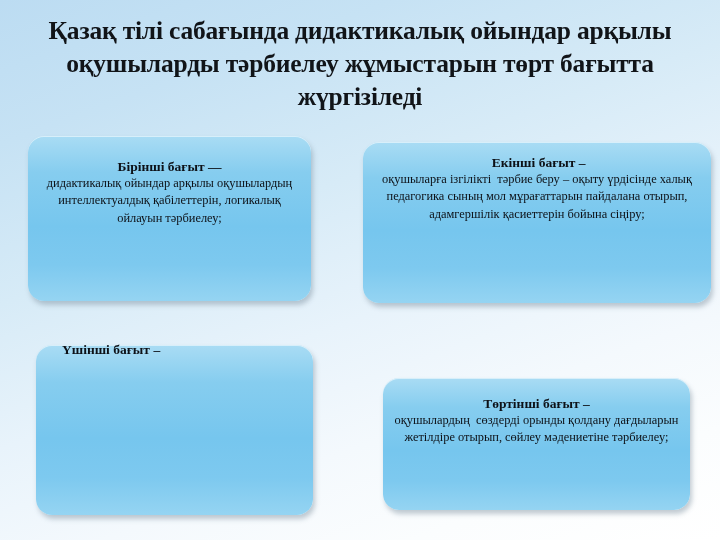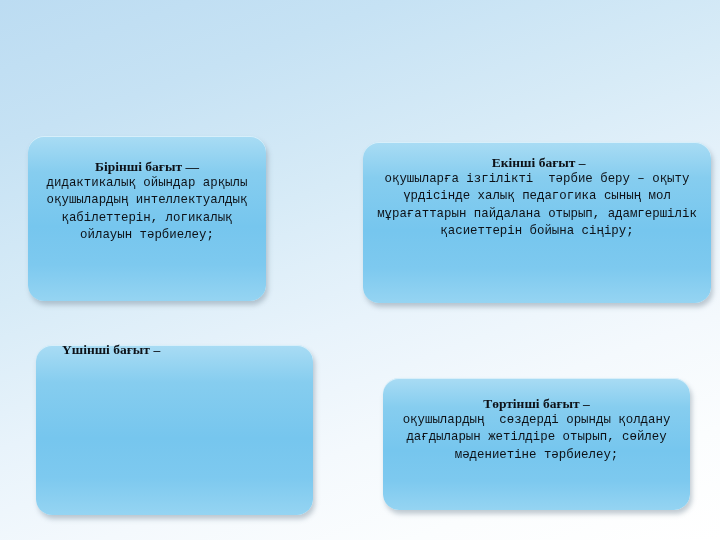--- a/index.html
+++ b/index.html
@@ -72,28 +72,28 @@
 
   .heading {
     font-family: "Liberation Serif", "DejaVu Serif", serif;
     font-weight: bold;
     font-size: 13.5px;
     line-height: 17px;
     white-space: pre;
   }
 
   .body-text {
-    font-family: Liberation Mono, monospace;
+    font-family: Liberation Serif, serif;
     font-size: 12.4px;
     line-height: 17.4px;
     white-space: pre-wrap;
   }
 
   
-  #box1 { left: 28px;  top: 136px; width: 238px; height: 165px; }
+  #box1 { left: 28px;  top: 136px; width: 283px; height: 165px; }
   #box1 .box-body { top: 22px; text-align: center; }
 
   
   #box2 { left: 363px; top: 142px; width: 348px; height: 161px; }
   #box2 .box-body { top: 12px; text-align: center; }
   #box2 .heading { text-align: center; }
 
   
   #box3 { left: 36px;  top: 345px; width: 277px; height: 170px; }
   #box3 .box-body { top: -4px; padding: 0 14px; }
@@ -102,20 +102,21 @@
 
   
   #box4 { left: 383px; top: 378px; width: 307px; height: 132px; }
   #box4 .box-body { top: 17px; text-align: center; }
 </style>
 </head>
 <body>
 
 <div id="slide">
 
+  <div id="title">Қазақ тілі сабағында дидактикалық ойындар арқылы оқушыларды тәрбиелеу жұмыстарын төрт бағытта жүргізіледі</div>
 
   <div class="box" id="box1">
     <div class="box-body">
       <div class="heading">Бірінші бағыт —</div>
       <div class="body-text">дидактикалық ойындар арқылы оқушылардың интеллектуалдық қабілеттерін, логикалық ойлауын тәрбиелеу;</div>
     </div>
   </div>
 
   <div class="box" id="box2">
     <div class="box-body">

